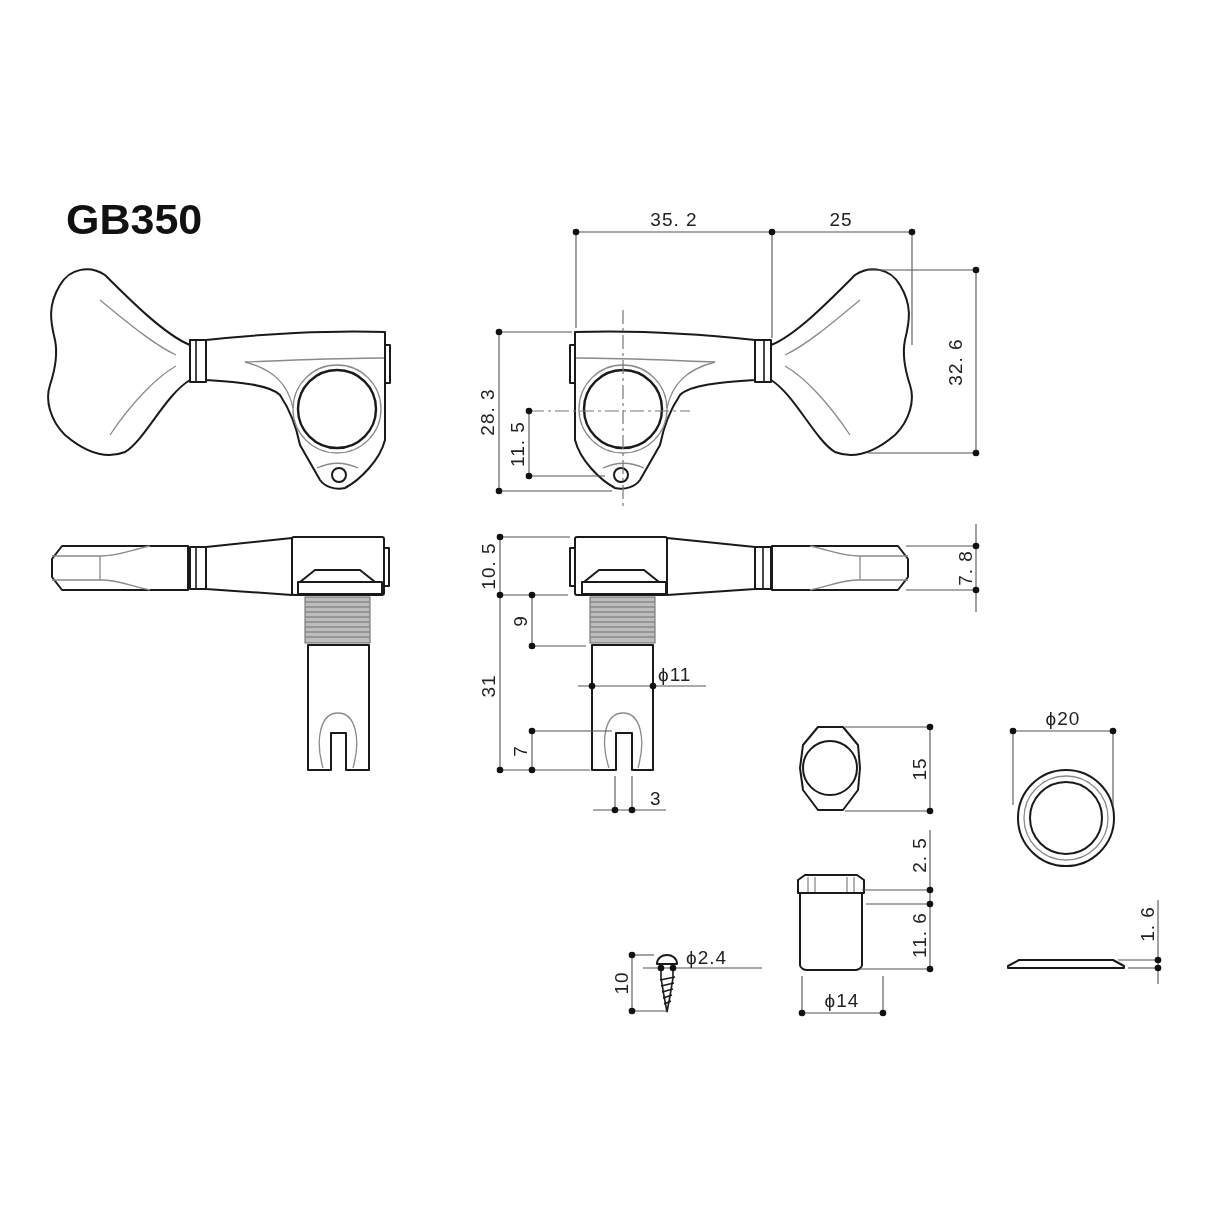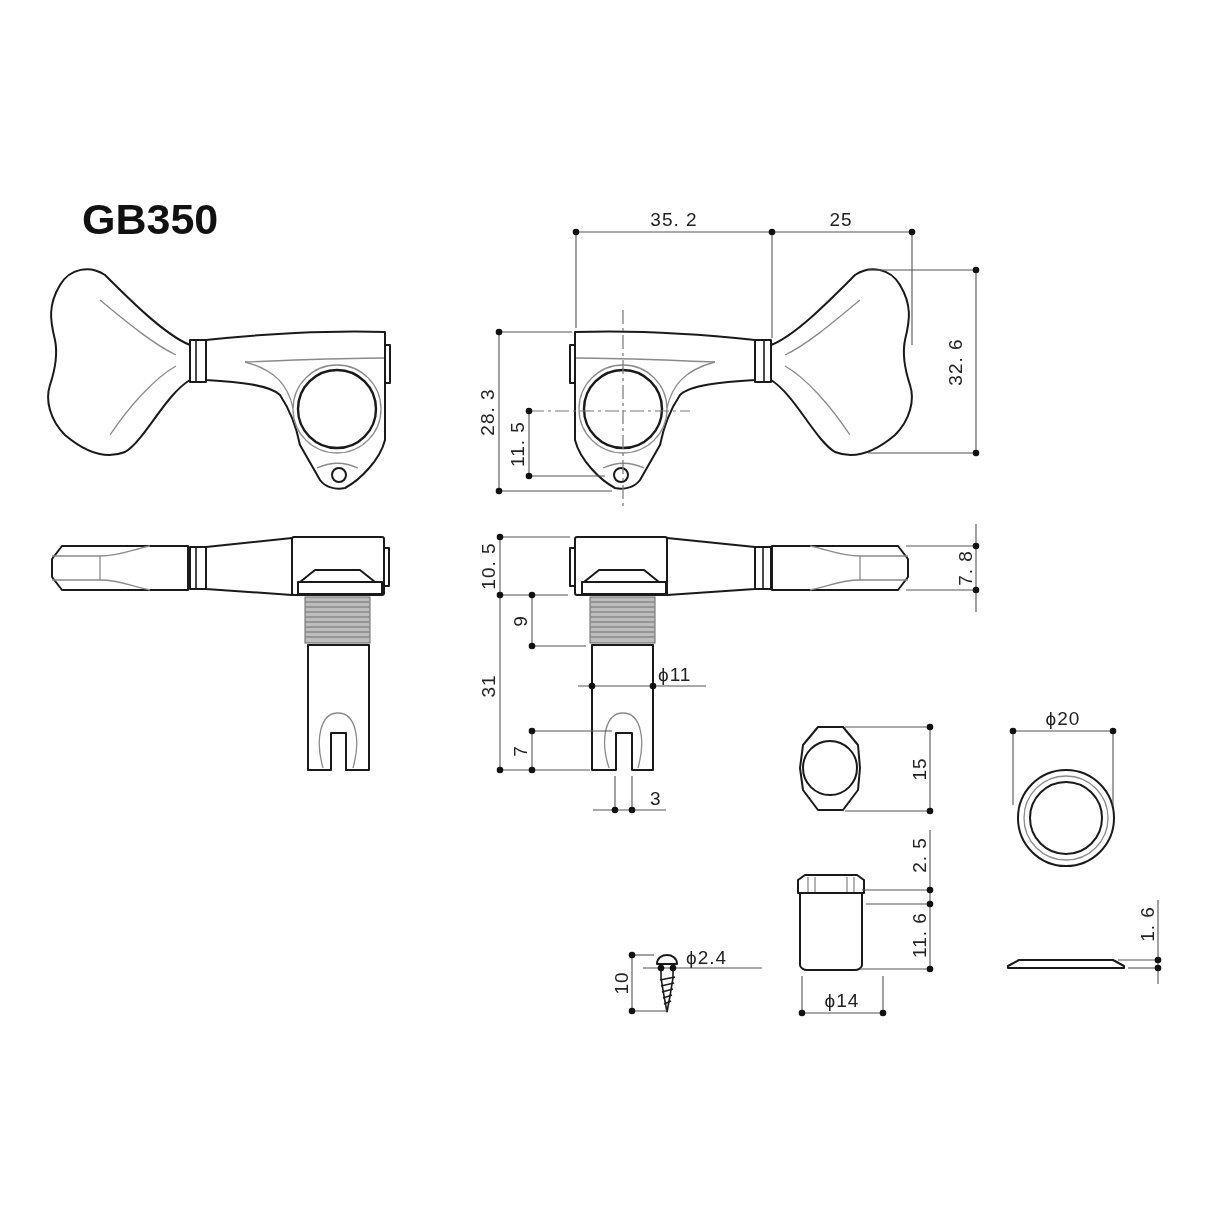--- a/index.html
+++ b/index.html
@@ -1,21 +1,21 @@
 <!DOCTYPE html>
 <html><head>
 <meta charset="utf-8">
 <style>
   html, body { margin: 0; padding: 0; background: #ffffff; }
   body { width: 1214px; height: 1214px; overflow: hidden; position: relative; }
   .canvas { position: absolute; left: 0; top: 0; width: 1214px; height: 1214px; }
   .title {
     position: absolute; left: 66px; top: 198px;
     font-family: "Liberation Sans", sans-serif; font-weight: bold;
-    font-size: 43px; color: #111; letter-spacing: 0px; line-height: 1; margin-left: 16px;
+    font-size: 43px; color: #111; letter-spacing: 0px; line-height: 1;
   }
   svg text { font-family: "Liberation Sans", sans-serif; fill: #222; }
   .dim-text { font-size: 19px; letter-spacing: 1px; }
   .ol { fill: #fff; stroke: #1a1a1a; stroke-width: 2; stroke-linejoin: round; }
   .ol-thin { fill: none; stroke: #1a1a1a; stroke-width: 1.6; }
   .inner { fill: none; stroke: #8a8a8a; stroke-width: 1.3; }
   .dl { stroke: #555; stroke-width: 1.1; fill: none; }
   .ctr { stroke: #777; stroke-width: 1.2; stroke-dasharray: 14 4 3 4; fill: none; }
   .dot { fill: #111; }
   .thread { fill: #bdbdbd; stroke: #666; stroke-width: 1; }

